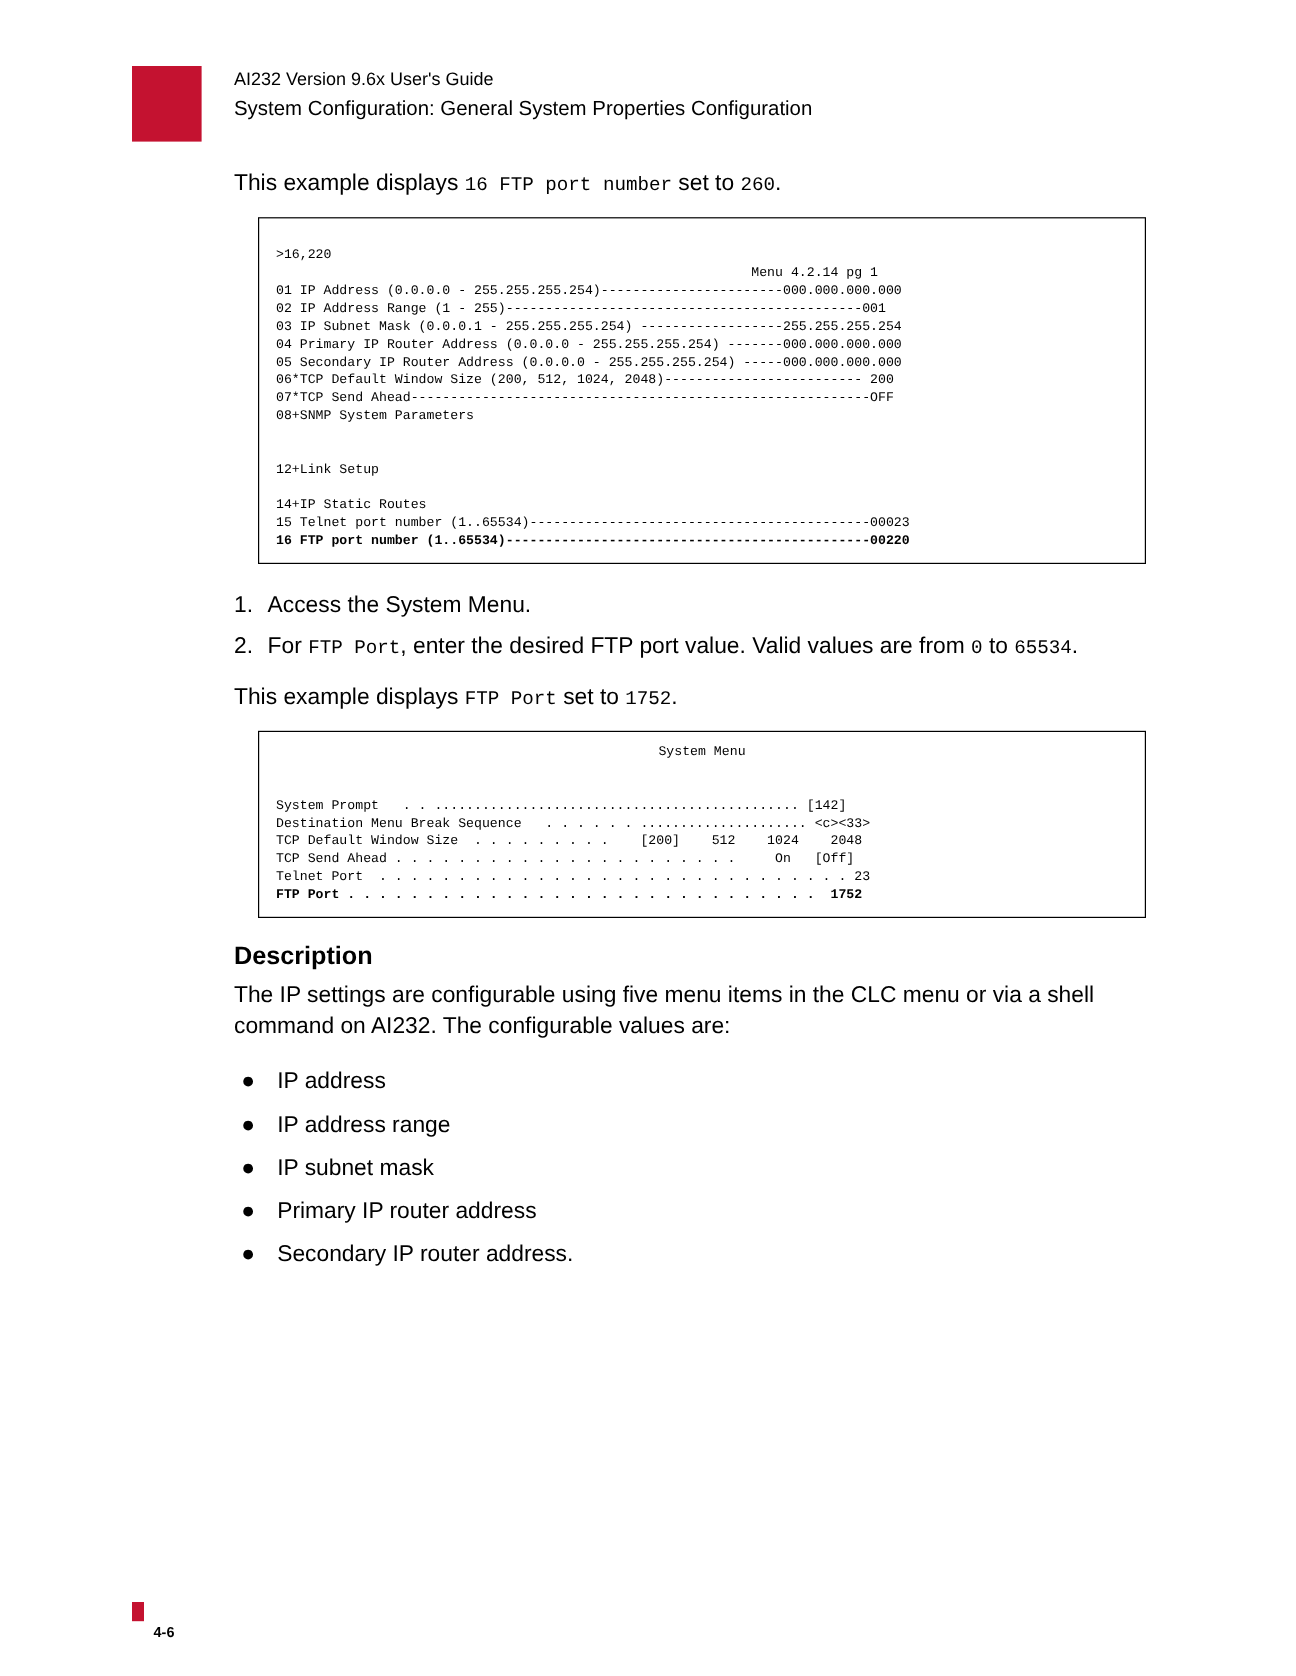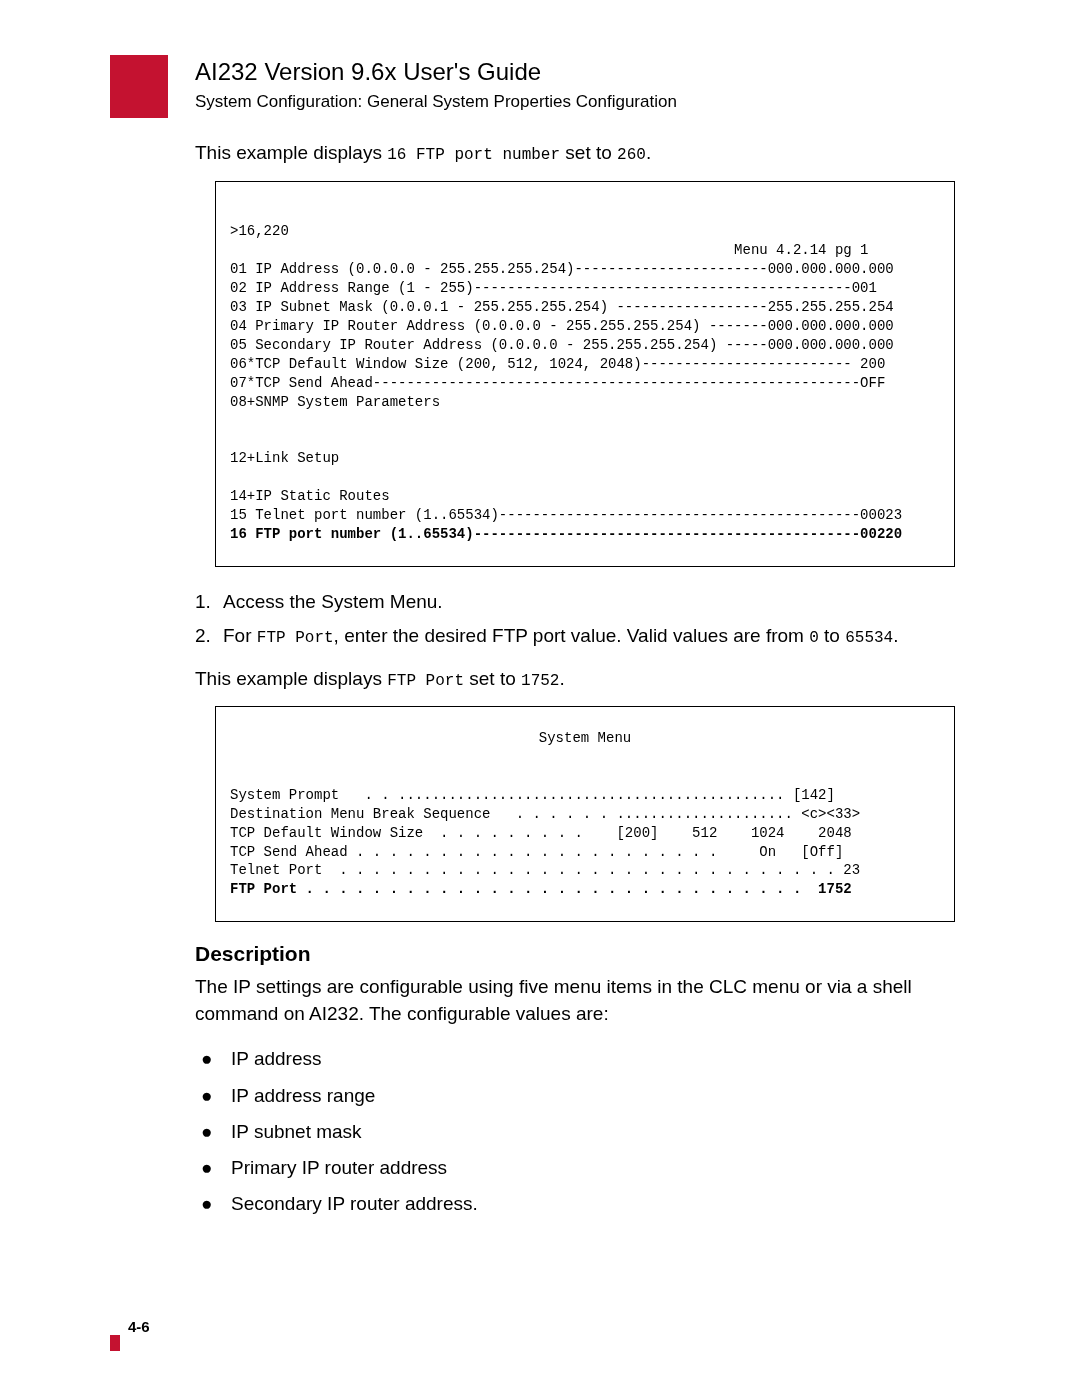--- a/index.html
+++ b/index.html
@@ -18,21 +18,21 @@
     width: 58px;
     height: 63px;
     background: #c41230;
   }
   .header {
     position: absolute;
     left: 195px;
     top: 58px;
   }
   .header-title {
-    font-size: 24px;
+    font-size: 15px;
     margin-bottom: 6px;
   }
   .header-sub {
     font-size: 17px;
   }
   .content {
     position: absolute;
     left: 195px;
     top: 140px;
     width: 760px;
@@ -42,23 +42,23 @@
     line-height: 1.4;
     margin-bottom: 14px;
   }
   .mono {
     font-family: Liberation Mono, monospace;
     font-size: 16px;
   }
   .codebox {
     border: 1px solid #000;
     margin: 10px 0 20px 20px;
-    padding: 22px 14px;
+    padding: 10px 14px;
     font-family: "Courier New", monospace;
-    font-size: 14px;
+    font-size: 11px;
     line-height: 1.35;
     white-space: pre;
     overflow: hidden;
   }
   .h3 {
     font-size: 21px;
     font-weight: bold;
     margin-top: 20px;
     margin-bottom: 8px;
   }
@@ -97,22 +97,22 @@
     position: absolute;
     left: 110px;
     bottom: 46px;
     width: 10px;
     height: 16px;
     background: #c41230;
   }
   .footer-num {
     position: absolute;
     left: 128px;
-    bottom: 62px;
-    font-size: 15px;
+    bottom: 30px;
+    font-size: 12px;
     font-weight: bold;
   }
   .bold { font-weight: bold; }
   .codebox .center { text-align: center; }
 </style>
 </head>
 <body>
 
 <div class="red-sidebar"></div>
 

